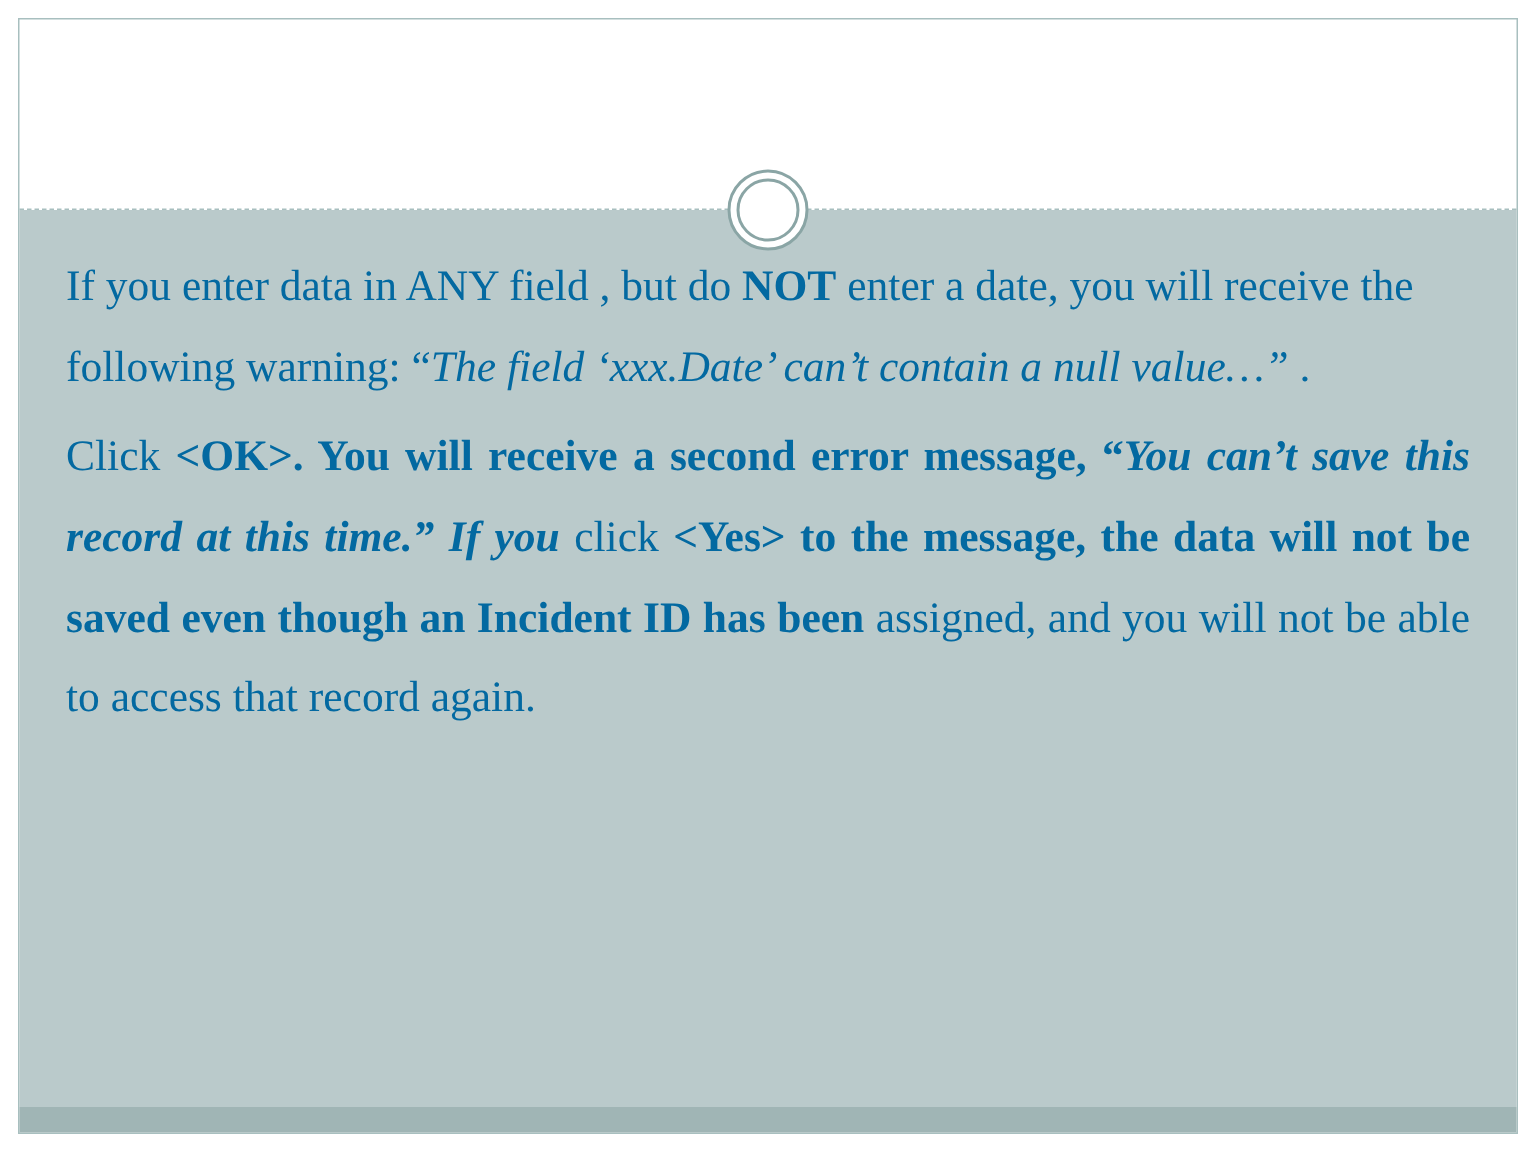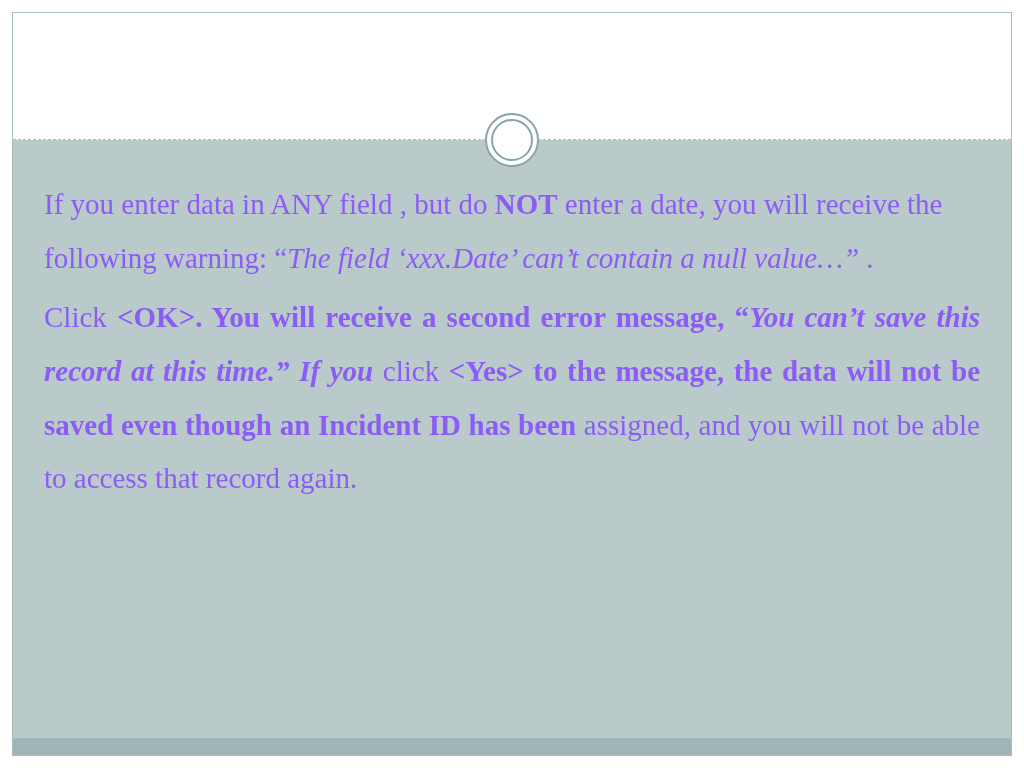--- a/index.html
+++ b/index.html
@@ -72,22 +72,22 @@
     height: 42px;
     border-radius: 50%;
     box-sizing: border-box;
     border: 2.5px solid #8aa5a5;
     background: #ffffff;
   }
   .content {
     position: absolute;
     left: 44px;
     right: 44px;
-    top: 178px;
-    color: #8b5cf6;
+    top: 165px;
+    color: #0369a1;
     font-size: 29px;
     line-height: 1.85;
   }
   .content p {
     margin: 0 0 6px 0;
   }
   .justify {
     text-align: justify;
     text-justify: inter-word;
   }

